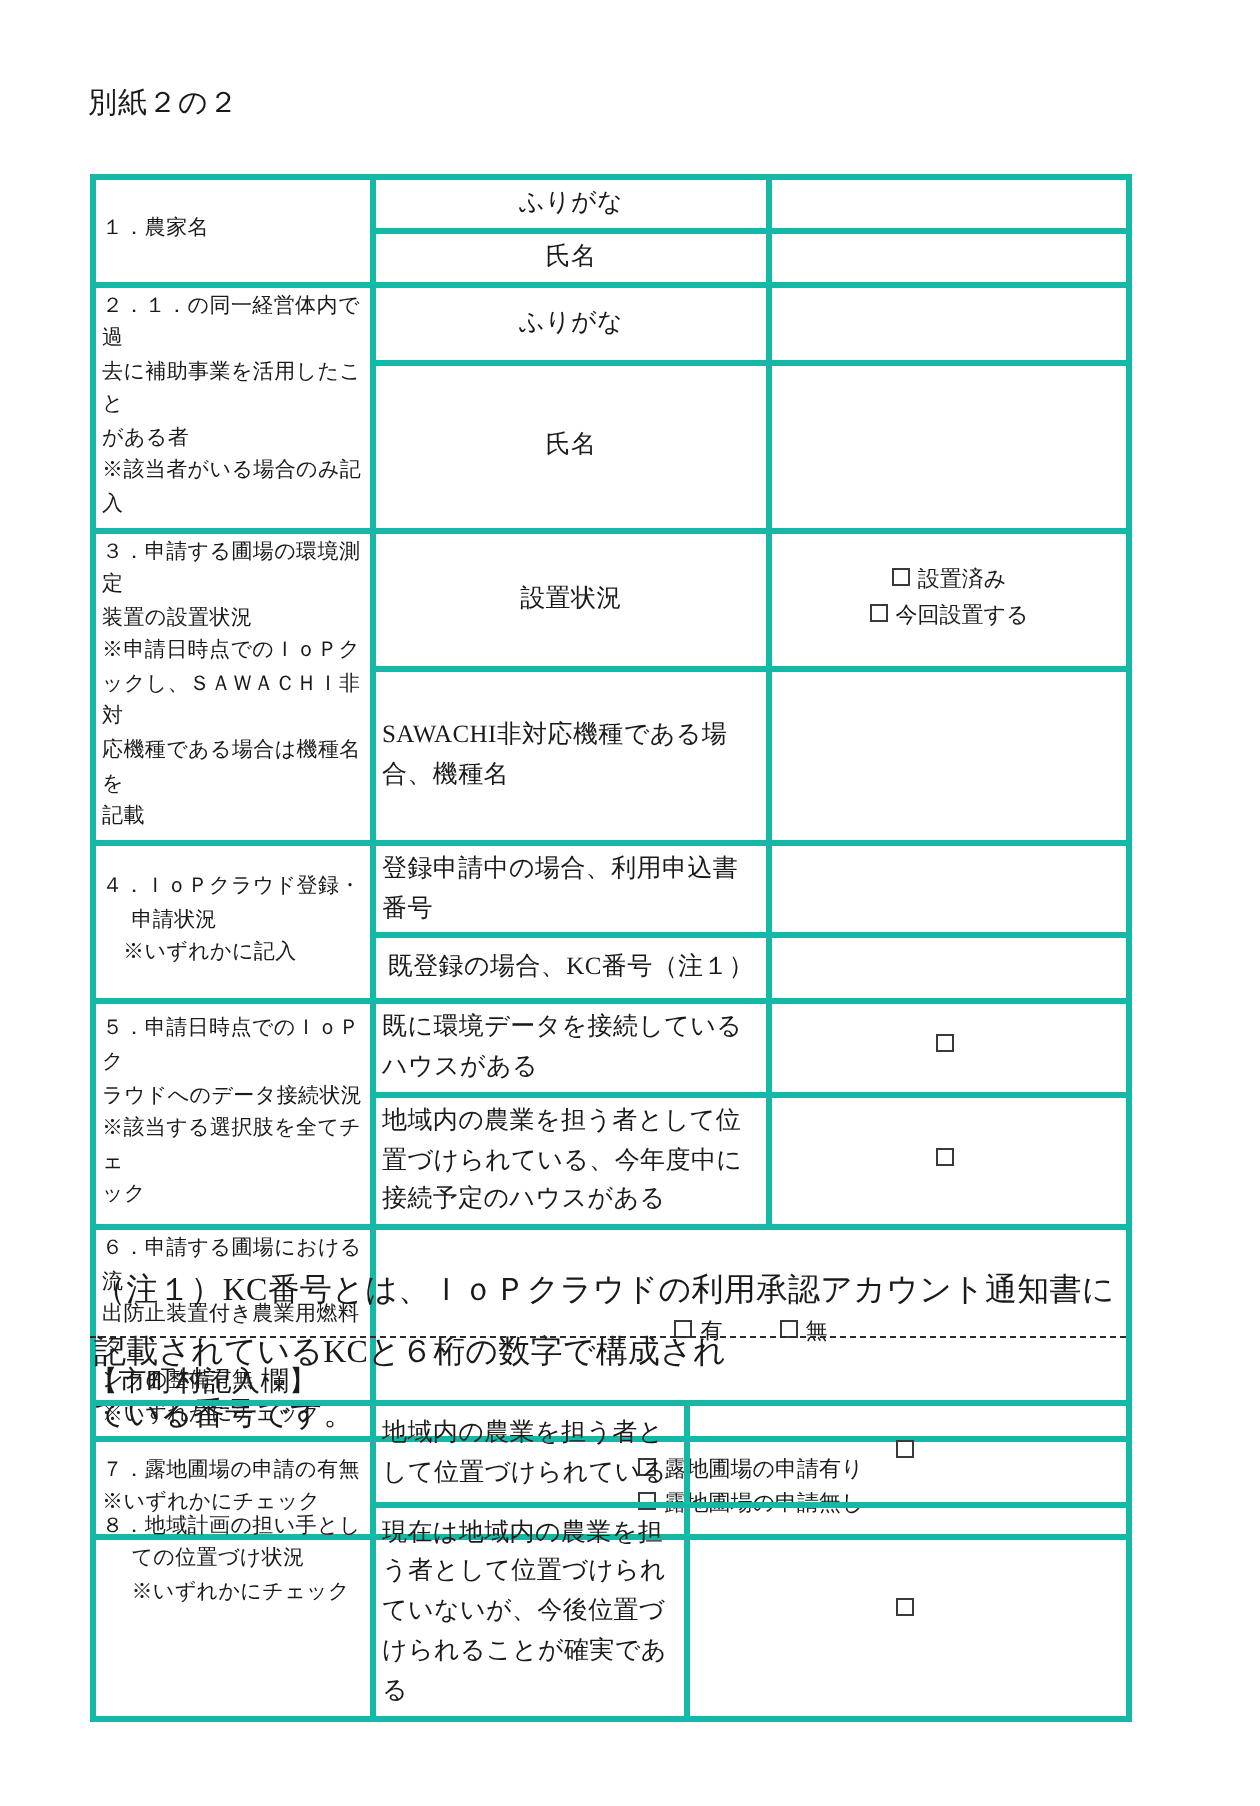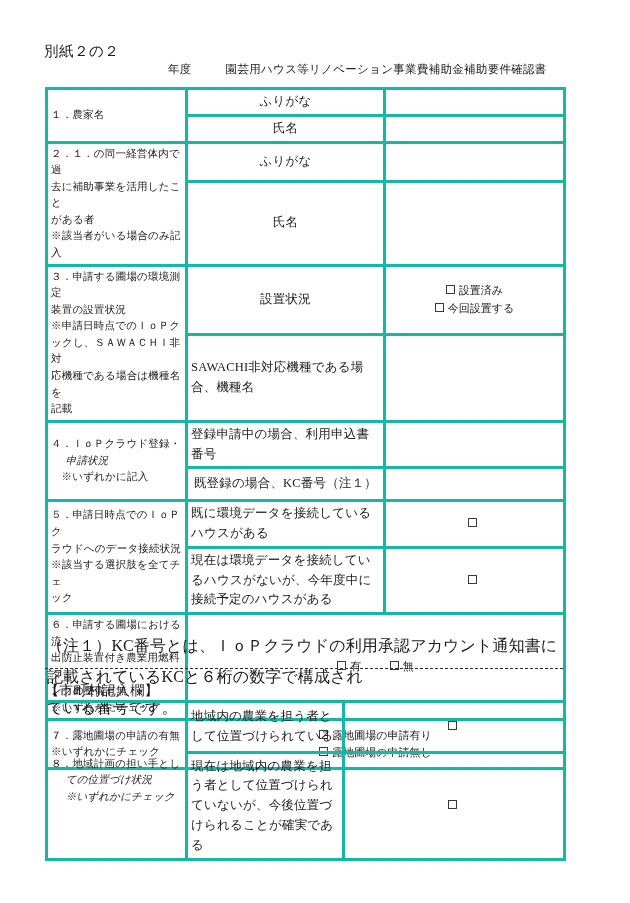--- a/index.html
+++ b/index.html
@@ -69,21 +69,21 @@
   }
 
   .c-label {
     font-size: 10.5px;
     letter-spacing: 0.2px;
     vertical-align: middle;
     line-height: 1.72;
     margin-left: 28px;
   }
   .c-label .ln { display: block; }
-  .c-label .ind1 { padding-left: 1.4em; font-style: italic; }
+  .c-label .ind1 { padding-left: 1.4em; }
   .c-label .ind2 { padding-left: 1.0em; }
   .c-mid {
     font-size: 12.5px;
     letter-spacing: 0.2px;
     line-height: 1.52;
   }
   .c-mid.center { text-align: center; }
   .c-check {
     font-size: 11px;
     text-align: center;
@@ -131,23 +131,20 @@
     white-space: nowrap;
   }
 </style>
 </head>
 <body>
 
 <div class="page">
 
   <div class="doc-label">別紙２の２</div>
 
-  <div class="doc-title">
-    <span class="year-slot">年度</span><span>園芸用ハウス等リノベーション事業費補助金補助要件確認書</span>
-  </div>
 
   <table class="form" id="main-table">
     <colgroup>
       <col style="width:140px">
       <col style="width:198px">
       <col style="width:180px">
     </colgroup>
     <tbody>
 
       <tr>
@@ -221,21 +218,21 @@
           <span class="ln">ラウドへのデータ接続状況</span>
           <span class="ln">※該当する選択肢を全てチェ</span>
           <span class="ln">ック</span>
         </td>
         <td class="c-mid" style="height:38px">既に環境データを接続しているハウスがある</td>
         <td class="c-check">
           <span class="chk"></span>
         </td>
       </tr>
       <tr>
-        <td class="c-mid" style="height:56px">現在は環境データを接続しているハウスがないが、今年度中に接続予定のハウスがある</td>
+        <td class="c-mid" style="height:56px">地域内の農業を担う者として位置づけられている、今年度中に接続予定のハウスがある</td>
         <td class="c-check">
           <span class="chk"></span>
         </td>
       </tr>
 
       <tr>
         <td class="c-label">
           <span class="ln">６．申請する圃場における流</span>
           <span class="ln">出防止装置付き農業用燃料タ</span>
           <span class="ln">ンクの整備有無</span>

